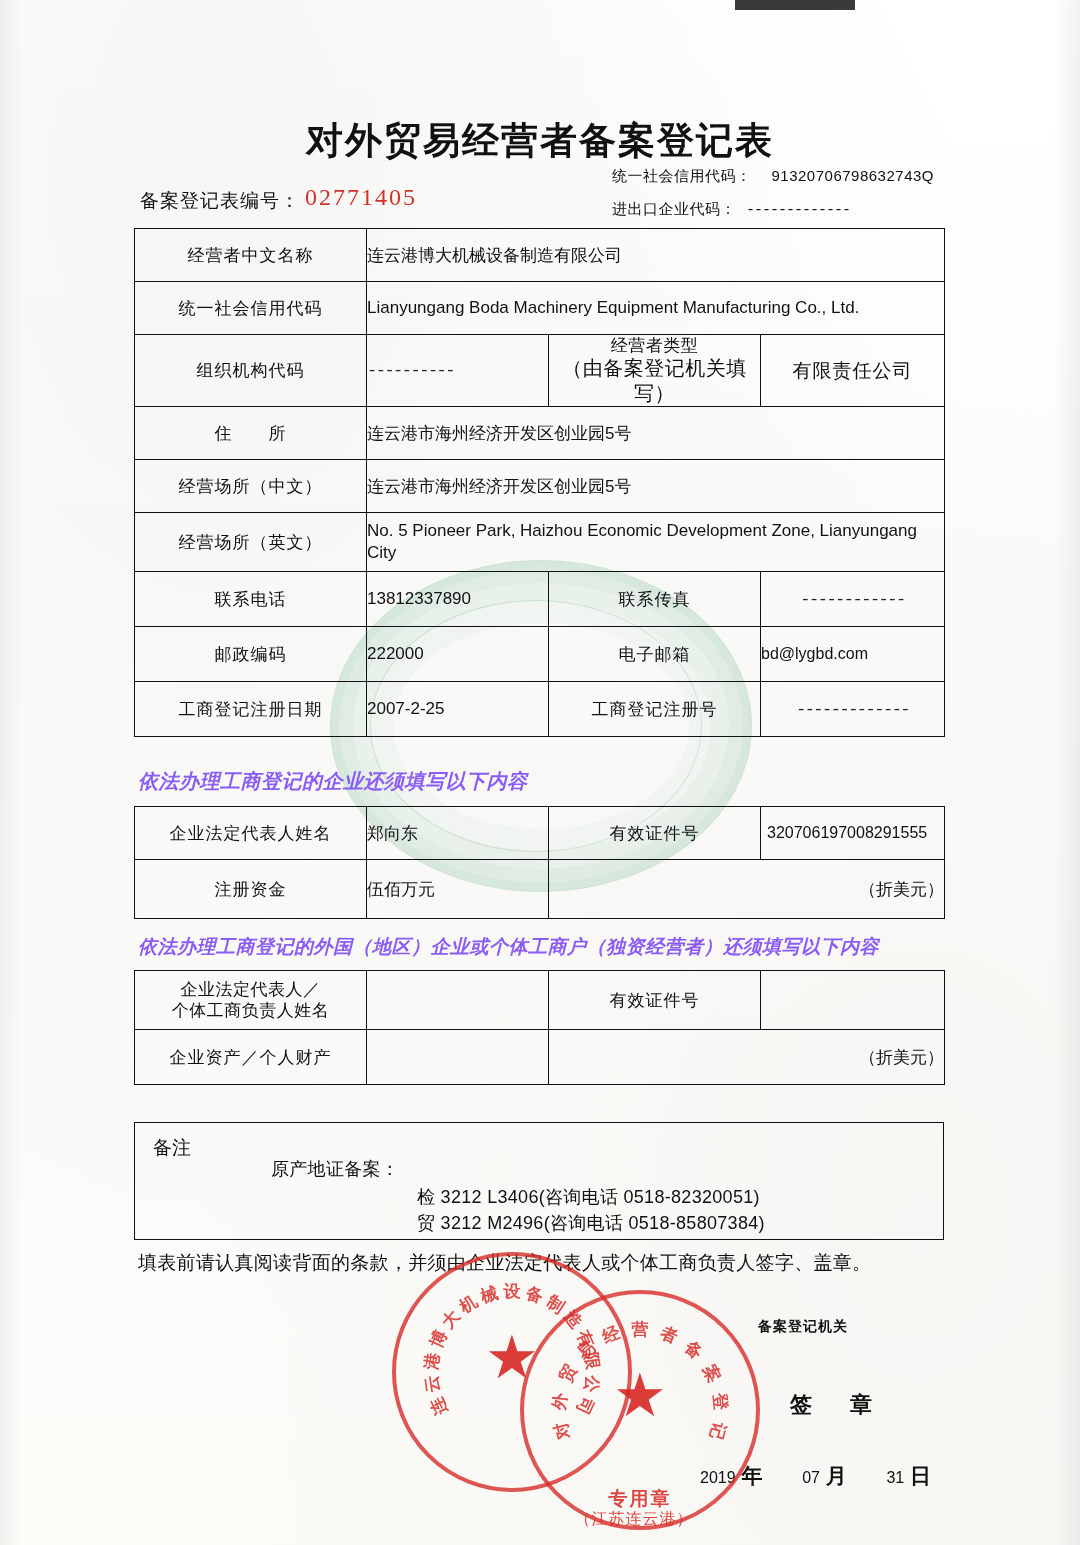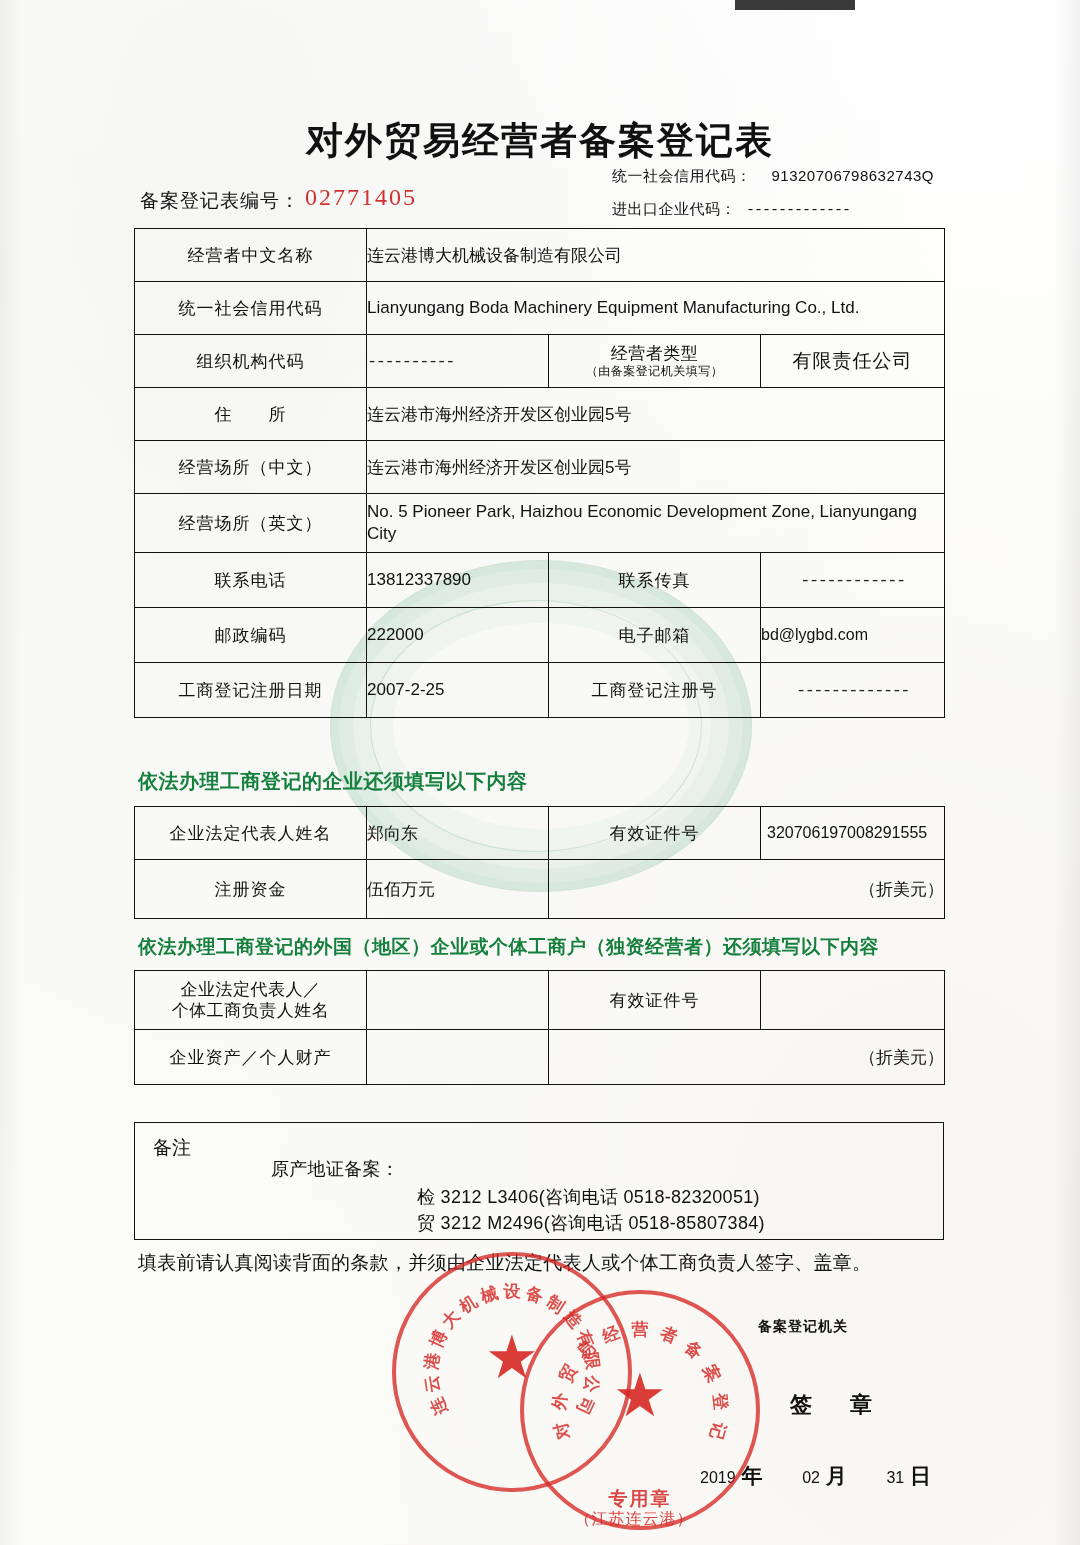--- a/index.html
+++ b/index.html
@@ -149,21 +149,22 @@
     text-align: right;
     padding-right: 14px;
     font-size: 17px;
   }
 
   .section-head {
     position: absolute;
     font-size: 20px;
     font-weight: bold;
     letter-spacing: 0.5px;
-    color: #15803d;
+    color: #8b5cf6;
+    font-style: italic;
   }
   .footnote {
     position: absolute;
     font-size: 19px;
     letter-spacing: 0.3px;
     color: #111;
   }
 
   
   .remark-label {
@@ -326,21 +327,21 @@
         </tr>
         <tr>
           <td class="lbl" style="height:52px">统一社会信用代码</td>
           <td class="val" colspan="3">Lianyungang Boda Machinery Equipment Manufacturing Co., Ltd.</td>
         </tr>
         <tr>
           <td class="lbl" style="height:52px">组织机构代码</td>
           <td class="dashes">----------</td>
           <td class="lbl2">
             <div>经营者类型</div>
-            <div style="font-size:12px">（由备案登记机关填写）</div>
+            <div style="font-size:20px">（由备案登记机关填写）</div>
           </td>
           <td class="lbl" style="font-size:19px">有限责任公司</td>
         </tr>
         <tr>
           <td class="lbl" style="height:52px">住　　所</td>
           <td class="val-cn" colspan="3">连云港市海州经济开发区创业园5号</td>
         </tr>
         <tr>
           <td class="lbl" style="height:52px">经营场所（中文）</td>
           <td class="val-cn" colspan="3">连云港市海州经济开发区创业园5号</td>
@@ -438,21 +439,21 @@
 
     <div class="footnote" style="left:138px; top:1250px;">填表前请认真阅读背面的条款，并须由企业法定代表人或个体工商负责人签字、盖章。</div>
 
     <div class="sig-org" style="left:758px; top:1318px;">备案登记机关</div>
     <div class="sig-seal" style="left:790px; top:1390px;">签　章</div>
 
     <div class="date-row" style="left:700px; top:1462px;">
       <span class="num">2019</span>
       <span>年</span>
       <span style="display:inline-block;width:28px"></span>
-      <span class="num">02</span>
+      <span class="num">07</span>
       <span>月</span>
       <span style="display:inline-block;width:28px"></span>
       <span class="num">31</span>
       <span>日</span>
     </div>
 
     <div class="stamp" style="left:392px; top:1252px; width:232px; height:232px;">
       <div class="arc-text" id="arc1">
           <span style="font-size: 17px; transform: rotate(-115deg) translate(0px, -92px) rotate(0deg) translate(-50%, 0px);">连</span>
           <span style="font-size: 17px; transform: rotate(-98.5714deg) translate(0px, -92px) rotate(0deg) translate(-50%, 0px);">云</span>

